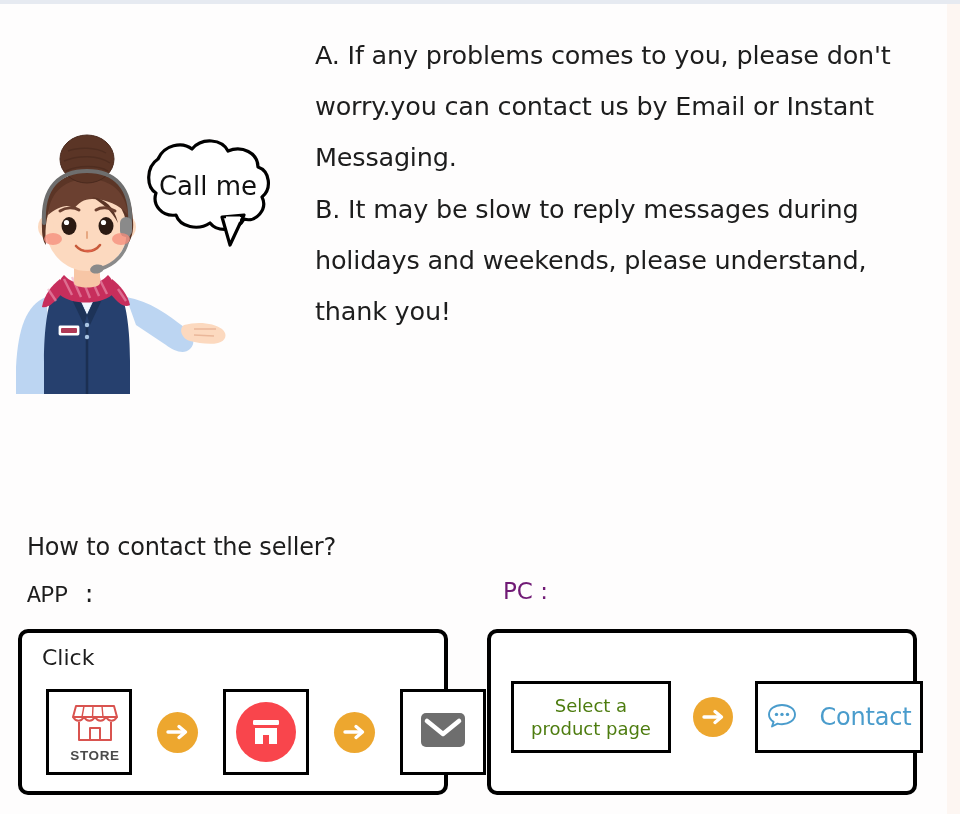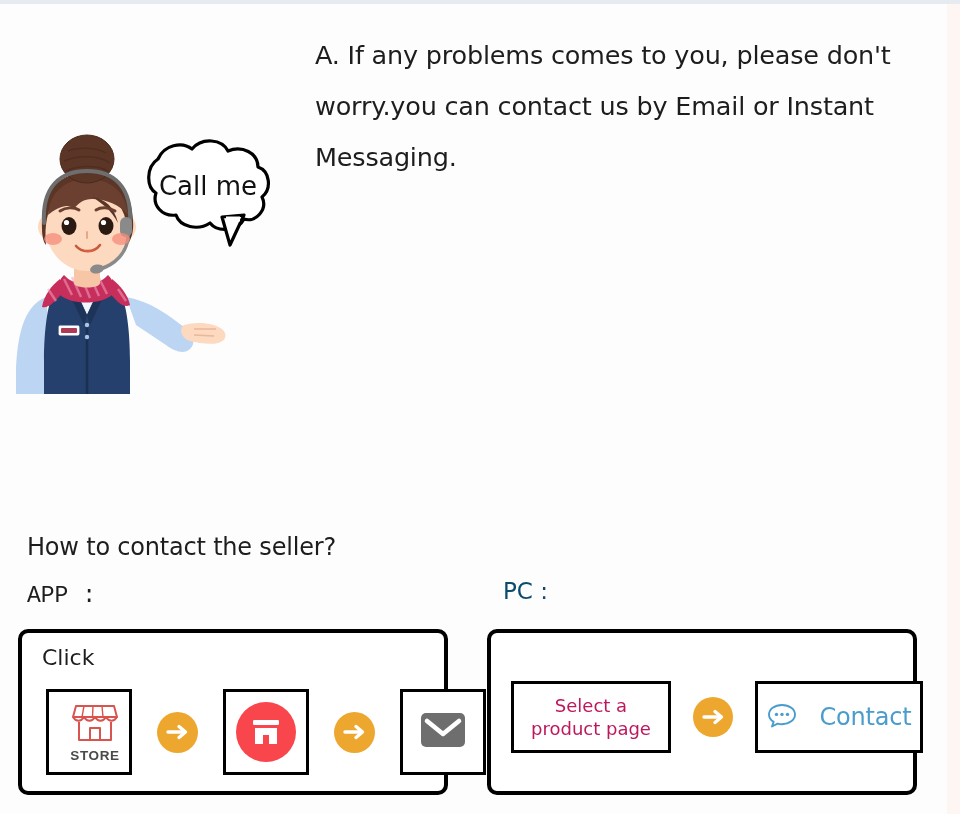--- a/index.html
+++ b/index.html
@@ -83,21 +83,21 @@
     top: 583px;
     font-size: 23px;
     color: #1d1d1d;
     font-family: Liberation Mono, monospace;
   }
   .label-pc {
     position: absolute;
     left: 503px;
     top: 578px;
     font-size: 23px;
-    color: #0c4a6e;
+    color: #701a75;
     font-family: "DejaVu Sans", sans-serif;
   }
 
   
   .card {
     position: absolute;
     background: #ffffff;
     border: 4px solid #000000;
     border-radius: 10px;
     box-sizing: border-box;
@@ -148,21 +148,21 @@
   }
   .box-store { width: 86px; height: 86px; padding-left: 12px; }
   .box-red   { width: 86px; height: 86px; }
   .box-mail  { width: 86px; height: 86px; }
 
   .box-select {
     width: 160px;
     height: 72px;
     font-family: "DejaVu Sans", sans-serif;
     font-size: 18px;
-    color: #be185d;
+    color: #4d7c0f;
     line-height: 23px;
     text-align: left;
   }
   .box-contact {
     width: 168px;
     height: 72px;
     flex-direction: row;
     gap: 23px;
   }
   .contact-text {
@@ -306,20 +306,21 @@
           <path d="M150 30 C156 16 174 12 184 20 C194 8 214 10 220 22 C234 16 250 24 250 38 C262 42 264 60 254 68 C260 80 248 94 236 90 C230 102 210 104 202 94 C190 102 172 98 168 86 C154 88 144 76 148 64 C138 58 138 38 150 30 Z" fill="#ffffff" stroke="#000000" stroke-width="3.2" stroke-linejoin="round"></path>
           <path d="M214 88 L222 116 L236 86 Z" fill="#ffffff" stroke="#000000" stroke-width="3.2" stroke-linejoin="round"></path>
           <path d="M218 90 L232 90" stroke="#ffffff" stroke-width="5"></path>
           <text x="200" y="66" text-anchor="middle" font-family="DejaVu Sans, sans-serif" font-size="26" fill="#111">Call me</text>
         </g>
       </svg>
     </div>
 
     <div class="paragraphs">
       <p class="para">A. If any problems comes to you, please don't worry.you can contact us by Email or Instant Messaging.</p>
+      <p class="para">B. It may be slow to reply messages during holidays and weekends, please understand, thank you!</p>
     </div>
   </div>
 
   <div class="seller-heading">How to contact the seller?</div>
   <div class="label-app">APP :</div>
   <div class="label-pc">PC :</div>
 
   <div class="card card-app">
     <div class="click-label">Click</div>
 

